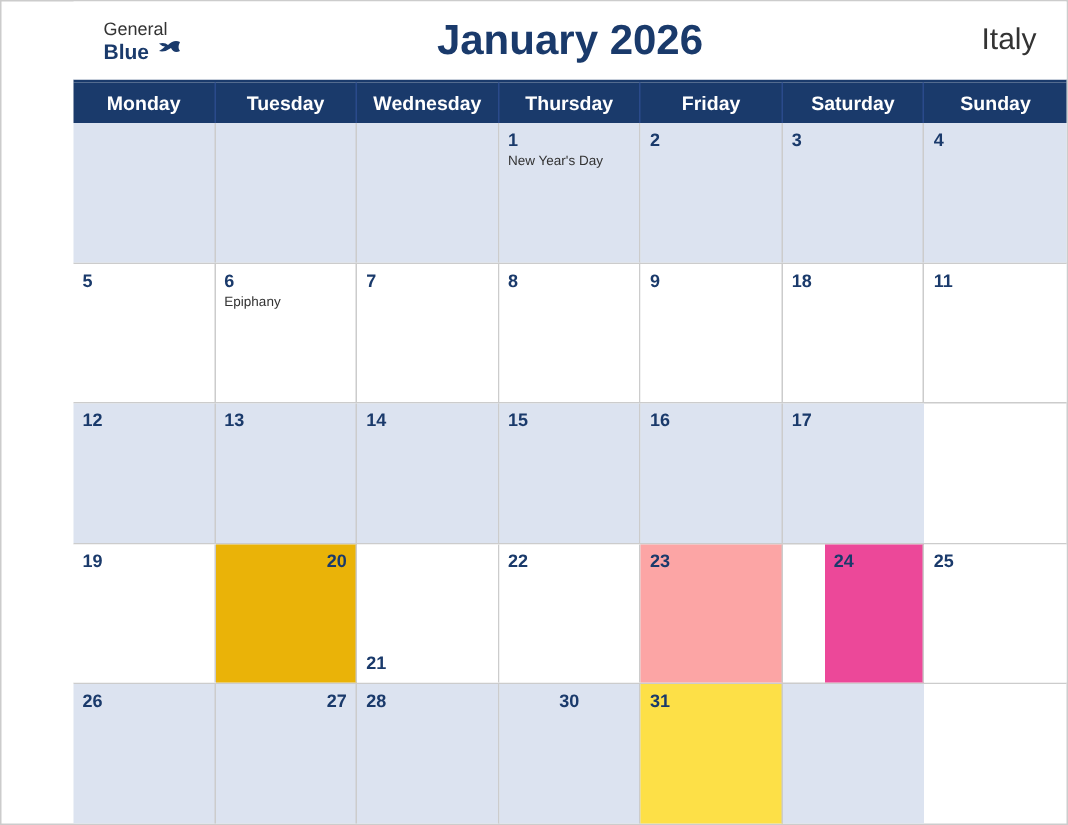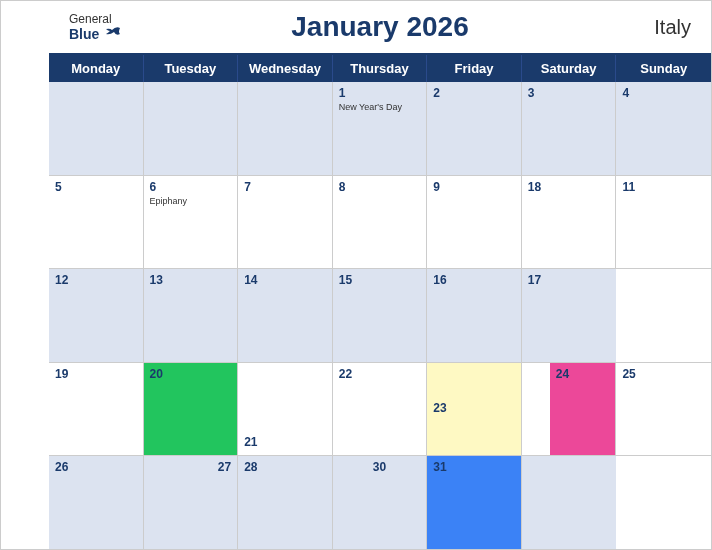--- a/index.html
+++ b/index.html
@@ -219,30 +219,30 @@
             <div class="day-number">16</div>
           </div>
           <div class="day-cell" style="background: rgb(220, 227, 240);">
             <div class="day-number">17</div>
           </div>
         </div>
         <div class="week-row">
           <div class="day-cell" style="background: rgb(255, 255, 255);">
             <div class="day-number">19</div>
           </div>
-          <div class="day-cell" style="background: #22c55e;">
+          <div class="day-cell" style="background: #eab308; text-align: right;">
             <div class="day-number">20</div>
           </div>
           <div class="day-cell" style="background: rgb(255, 255, 255); justify-content: flex-end;">
             <div class="day-number">21</div>
           </div>
           <div class="day-cell" style="background: rgb(255, 255, 255);">
             <div class="day-number">22</div>
           </div>
-          <div class="day-cell" style="background: #fef9c3; justify-content: center;">
+          <div class="day-cell" style="background: #fca5a5;">
             <div class="day-number">23</div>
           </div>
           <div class="day-cell" style="background: #ec4899; margin-left: 28px;">
             <div class="day-number">24</div>
           </div>
           <div class="day-cell" style="background: rgb(255, 255, 255);">
             <div class="day-number">25</div>
           </div>
         </div>
         <div class="week-row">
@@ -251,20 +251,20 @@
           </div>
           <div class="day-cell" style="background: rgb(220, 227, 240); text-align: right;">
             <div class="day-number">27</div>
           </div>
           <div class="day-cell" style="background: rgb(220, 227, 240);">
             <div class="day-number">28</div>
           </div>
           <div class="day-cell" style="background: rgb(220, 227, 240); align-items: center;">
             <div class="day-number">30</div>
           </div>
-          <div class="day-cell" style="background: #3b82f6;">
+          <div class="day-cell" style="background: #fde047;">
             <div class="day-number">31</div>
           </div>
           <div class="day-cell empty" style="background: rgb(220, 227, 240);"></div>
         </div>
       </div>
   </div>
 </div>
 
 </body></html>

